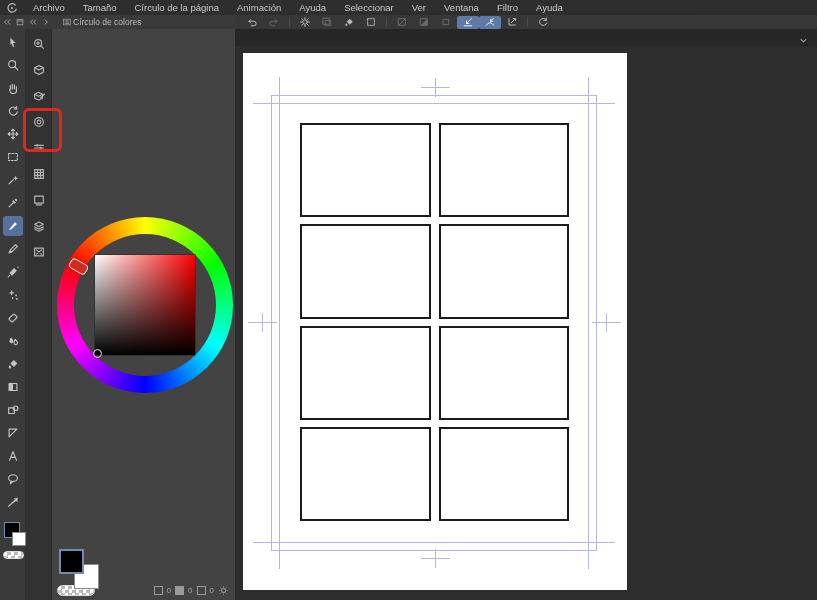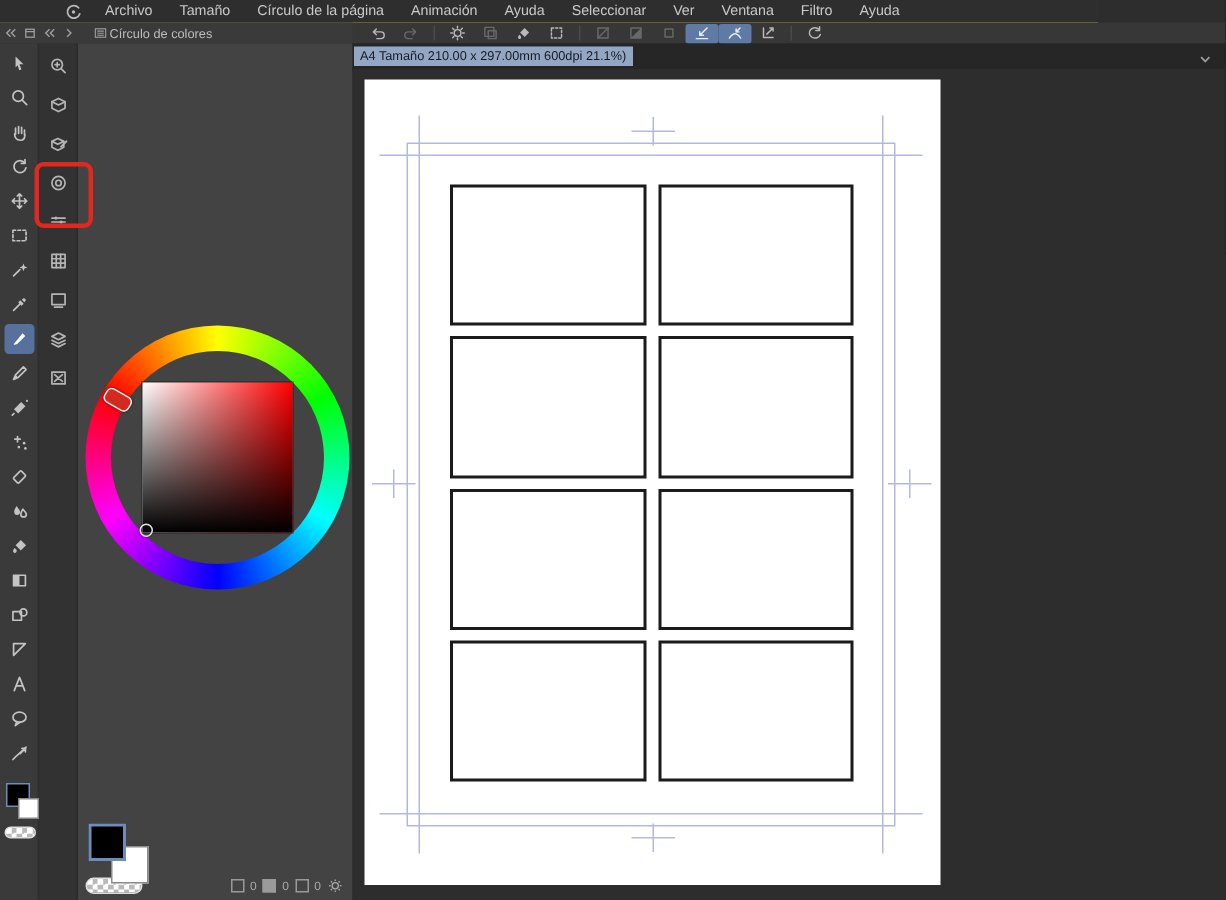--- a/index.html
+++ b/index.html
@@ -1,21 +1,21 @@
 <!DOCTYPE html>
 <html><head>
 <meta charset="utf-8">
 <style>
   html,body{margin:0;padding:0;background:#1e1e1e;}
   #app{position:relative;width:817px;height:600px;overflow:hidden;
        font-family:"Liberation Sans",sans-serif;color:#cfcfcf;
        background:#2d2d2d;user-select:none;}
   
   .menubar{position:absolute;left:0;top:0;width:695px;height:15px;background:#2e2e2e;
-           border-bottom:1px solid #fde047;display:flex;align-items:center;font-size:9.5px;padding-left:37px;}
+           border-bottom:1px solid #fde047;display:flex;align-items:center;font-size:9.5px;}
   .logo{width:24px;display:flex;justify-content:center;align-items:center;}
   .menu-item{padding:0 9px;line-height:15px;color:#c9c9c9;white-space:nowrap;cursor:default;}
   
   .row2{position:absolute;left:0;top:15px;width:817px;height:14px;background:#373737;
         border-bottom:1px solid #282828;}
   .dockhead{position:absolute;left:0;top:0;width:235px;height:14px;background:#3a3a3a;
             display:flex;align-items:center;font-size:8.5px;color:#bdbdbd;}
   .dockhead .ttl{flex:1;padding-right:30px;}
   .mini-btn{width:13px;height:13px;display:flex;align-items:center;justify-content:center;color:#9d9d9d;}
   .mini-btn svg{width:10px;height:10px;}
@@ -422,21 +422,20 @@
       <span class="pb-sq"></span>
         <span>0</span>
       <svg viewBox="0 0 16 16" fill="none" stroke="currentColor" stroke-width="1.3">
           <circle cx="8" cy="8" r="3"></circle>
           <path d="M8 3.5 V2 M8 14 V12.5 M3.5 8 H2 M14 8 H12.5 M4.8 4.8 L3.7 3.7 M12.3 12.3 L11.2 11.2 M11.2 4.8 L12.3 3.7 M3.7 12.3 L4.8 11.2"></path>
         </svg>
     </div>
   </div>
 
   <div class="tabbar">
-    <span class="tab-chip">A4 Tamaño 210.00 x 297.00mm 600dpi 21.1%)</span>
     <span class="tab-caret">
       <svg viewBox="0 0 16 16" fill="none" stroke="currentColor" stroke-width="1.8">
           <path d="M4 6 L8 10 L12 6"></path>
         </svg>
     </span>
   </div>
 
   <div class="canvas">
     <div class="page">
       <div class="guide" style="left:28px;top:42px;width:326px;height:456px;"></div>

